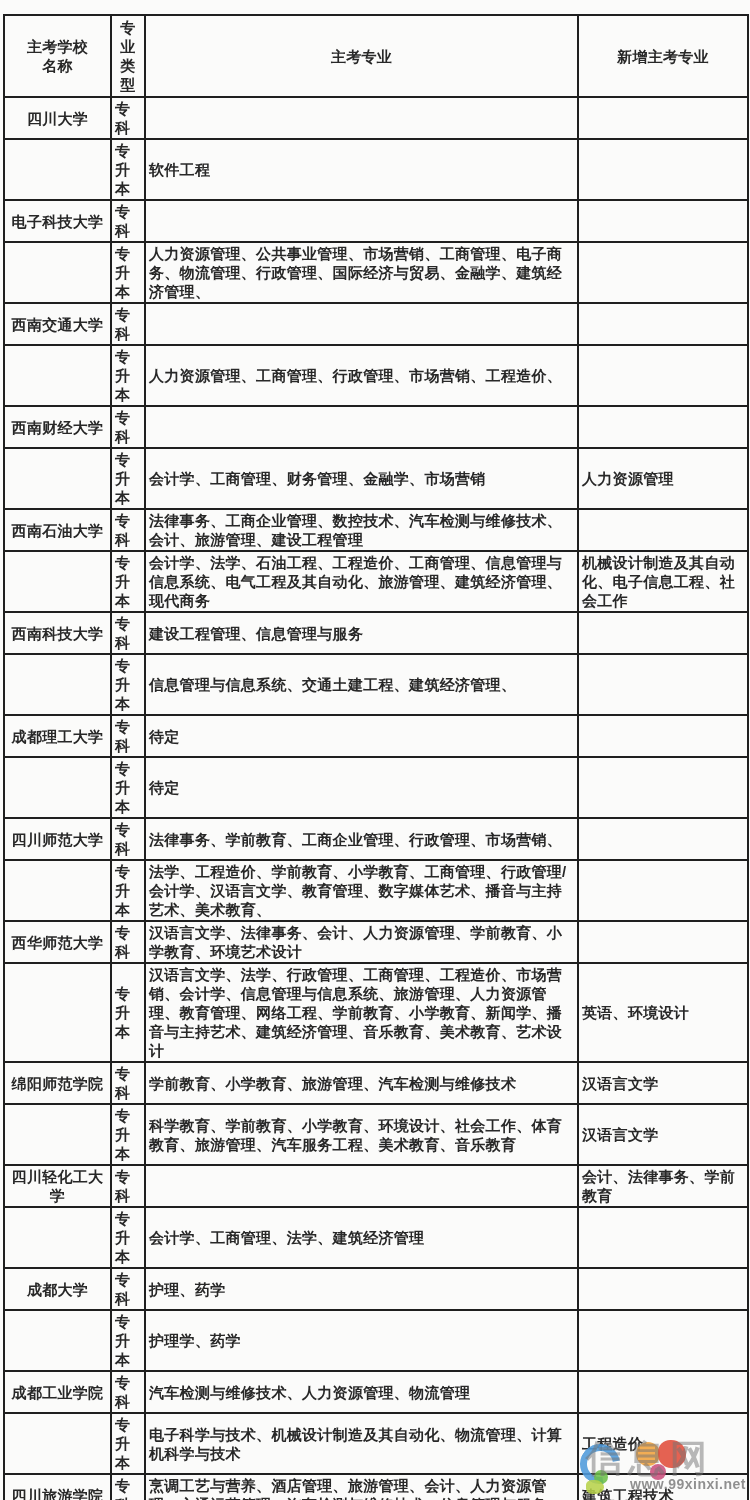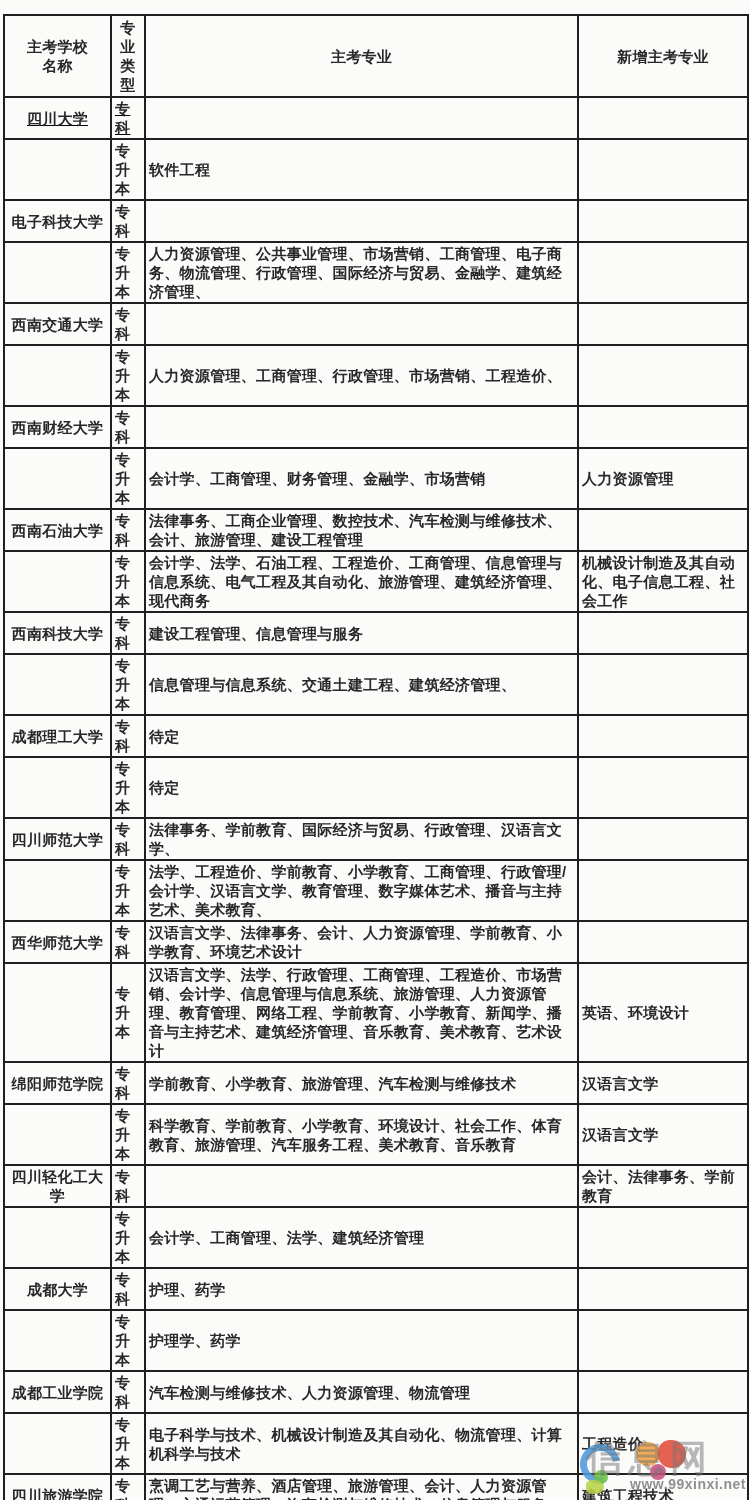--- a/index.html
+++ b/index.html
@@ -139,21 +139,21 @@
       <tr style="height:38px;">
         <th>主考学校
 名称</th>
         <th>专业
 类型</th>
         <th>主考专业</th>
         <th>新增主考专业</th>
       </tr>
     </thead>
     <tbody>
-        <tr style="height: 27px; text-decoration: underline;">
+        <tr style="height: 27px;">
           <td class="school">四川大学</td>
           <td class="type">专科</td>
           <td class="majors"></td>
           <td class="newmajors"></td>
         </tr>
         <tr style="height: 37px;">
           <td class="school"></td>
           <td class="type">专升本</td>
           <td class="majors">软件工程</td>
           <td class="newmajors"></td>
@@ -226,21 +226,21 @@
         </tr>
         <tr style="height: 37px;">
           <td class="school"></td>
           <td class="type">专升本</td>
           <td class="majors">待定</td>
           <td class="newmajors"></td>
         </tr>
         <tr style="height: 27px;">
           <td class="school">四川师范大学</td>
           <td class="type">专科</td>
-          <td class="majors">法律事务、学前教育、国际经济与贸易、行政管理、汉语言文学、</td>
+          <td class="majors">法律事务、学前教育、工商企业管理、行政管理、市场营销、</td>
           <td class="newmajors"></td>
         </tr>
         <tr style="height: 58px;">
           <td class="school"></td>
           <td class="type">专升本</td>
           <td class="majors">法学、工程造价、学前教育、小学教育、工商管理、行政管理/会计学、汉语言文学、教育管理、数字媒体艺术、播音与主持艺术、美术教育、</td>
           <td class="newmajors"></td>
         </tr>
         <tr style="height: 39px; margin-left: 43px;">
           <td class="school">西华师范大学</td>

